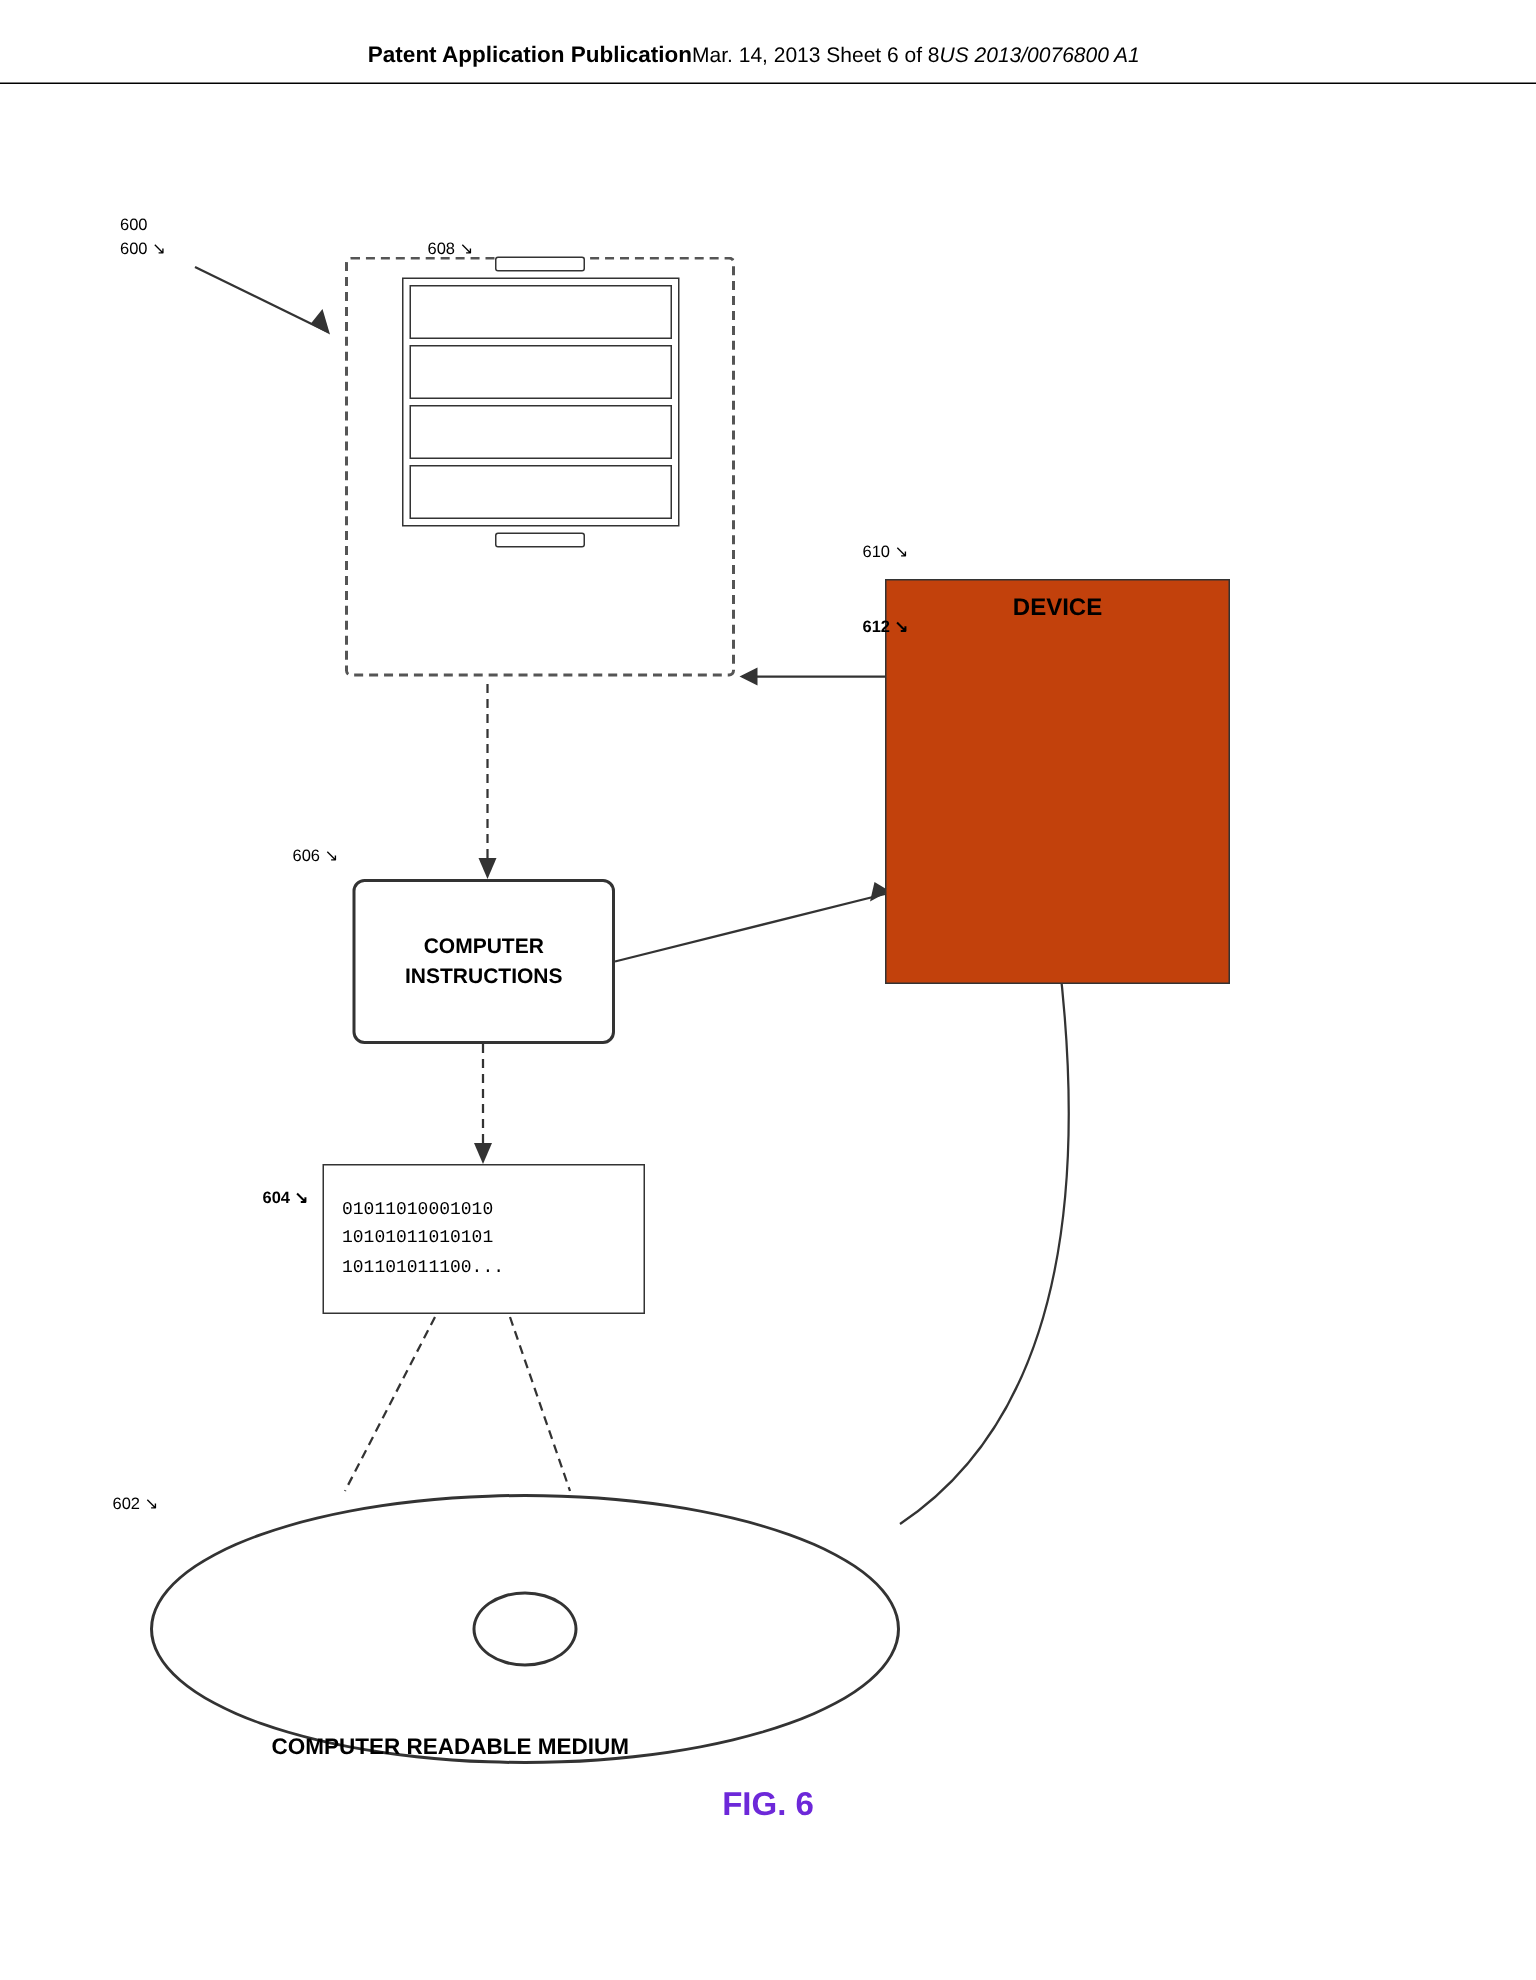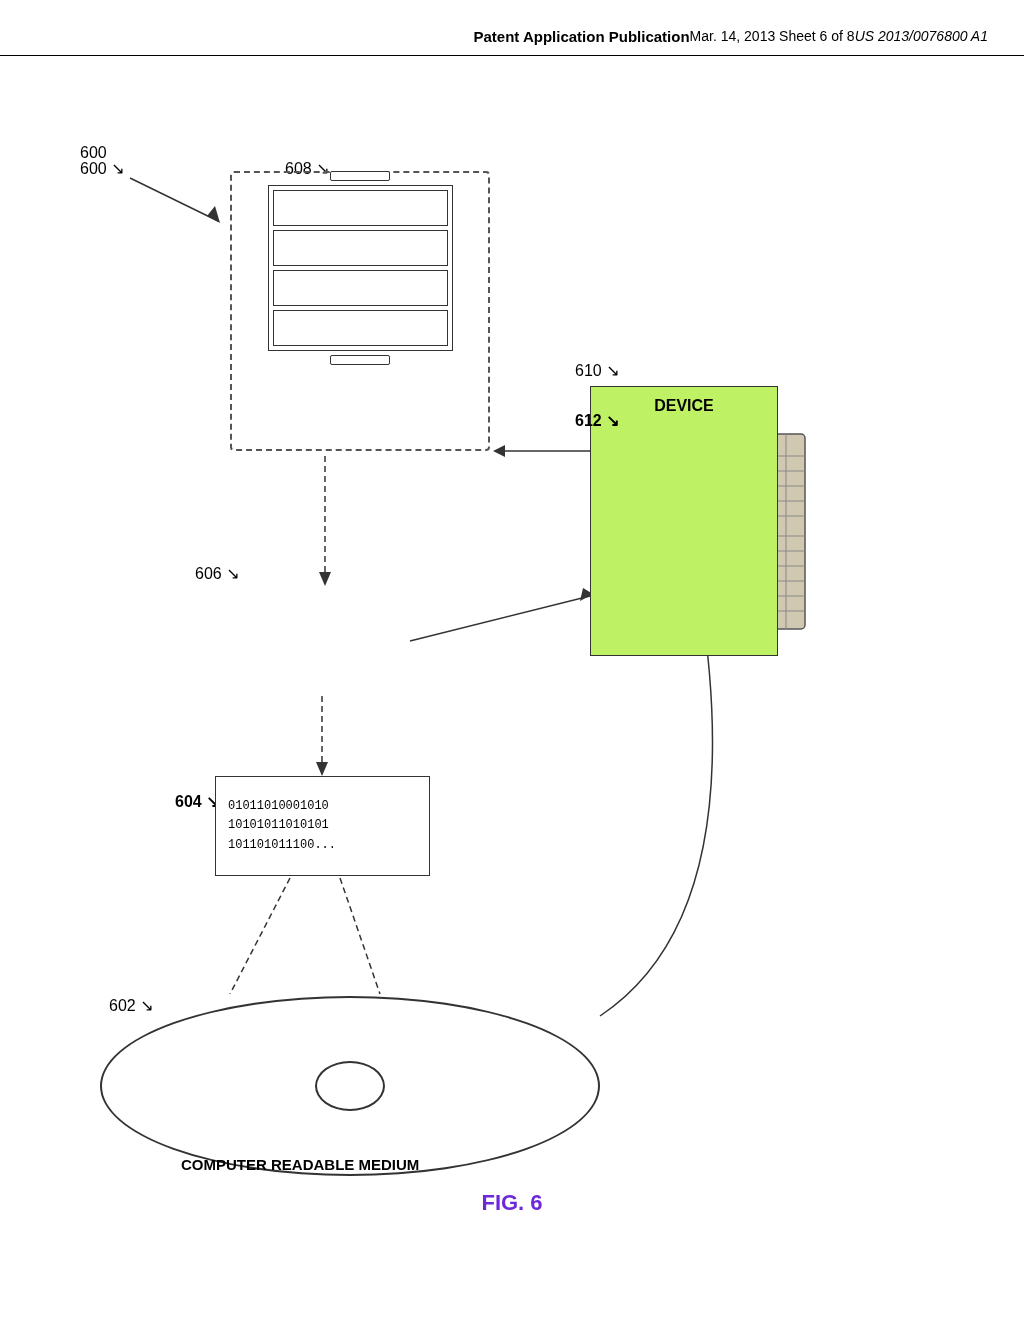--- a/index.html
+++ b/index.html
@@ -8,23 +8,23 @@
       font-family: Arial, sans-serif;
       width: 1024px;
       height: 1320px;
       overflow: hidden;
       position: relative;
     }
 
     
     .header {
       display: flex;
-      justify-content: flex-end;
+      justify-content: center;
       align-items: flex-start;
-      padding: 28px 36px 10px 40px;
+      padding: 28px 59px 10px 40px;
       border-bottom: 1px solid #000;
     }
     .header-left {
       font-size: 15px;
       font-weight: bold;
       color: #000;
     }
     .header-center {
       font-size: 14px;
       color: #000;
@@ -167,24 +167,24 @@
       font-size: 15px;
       font-weight: bold;
       color: #000;
     }
 
     
     .device-box {
       position: absolute;
       top: 330px;
       left: 590px;
-      width: 188px;
+      width: 230px;
       height: 270px;
       border: 1.5px solid #333;
-      background: #bef264;
+      background: #c2410c;
     }
     .device-label {
       text-align: center;
       font-size: 16px;
       font-weight: bold;
       padding: 10px 0 6px 0;
     }
 
     
     svg.diagram-svg {
@@ -203,21 +203,21 @@
       left: 50%;
       transform: translateX(-50%);
       font-size: 22px;
       font-weight: bold;
       color: #6d28d9;
     }
 
     
     .ref {
       position: absolute;
-      font-size: 16px;
+      font-size: 11px;
       color: #000;
       font-weight: normal;
     }
   </style>
 </head>
 <body>
 
 <div class="header">
   <div class="header-left">Patent Application Publication</div>
   <div class="header-center">Mar. 14, 2013  Sheet 6 of 8</div>
@@ -297,30 +297,33 @@
   <div class="device-box">
     <div class="device-label">DEVICE</div>
   </div>
 
   <div class="ref" style="top:305px; left:575px;">610 ↘</div>
 
   <div class="ref" style="top:355px; left:575px;font-weight:bold;">612 ↘</div>
 
   <div class="ref" style="top:508px; left:195px;">606 ↘</div>
 
+  <div class="instructions-box">
+    <span>COMPUTER<br>INSTRUCTIONS</span>
+  </div>
 
   <div class="ref" style="top:736px; left:175px;font-weight:bold;">604 ↘</div>
 
   <div class="binary-box">
     <span>01011010001010</span>
     <span>10101011010101</span>
     <span>101101011100...</span>
   </div>
 
-  <div class="ref" style="top:940px; left:75px;margin-left:34px;">602 ↘</div>
+  <div class="ref" style="top:940px; left:75px;">602 ↘</div>
 
   <div class="disc-outer">
     <div class="disc-inner"></div>
   </div>
   <div class="disc-label">COMPUTER READABLE MEDIUM</div>
 
   <div class="fig-label">FIG. 6</div>
 
 </div>
 

